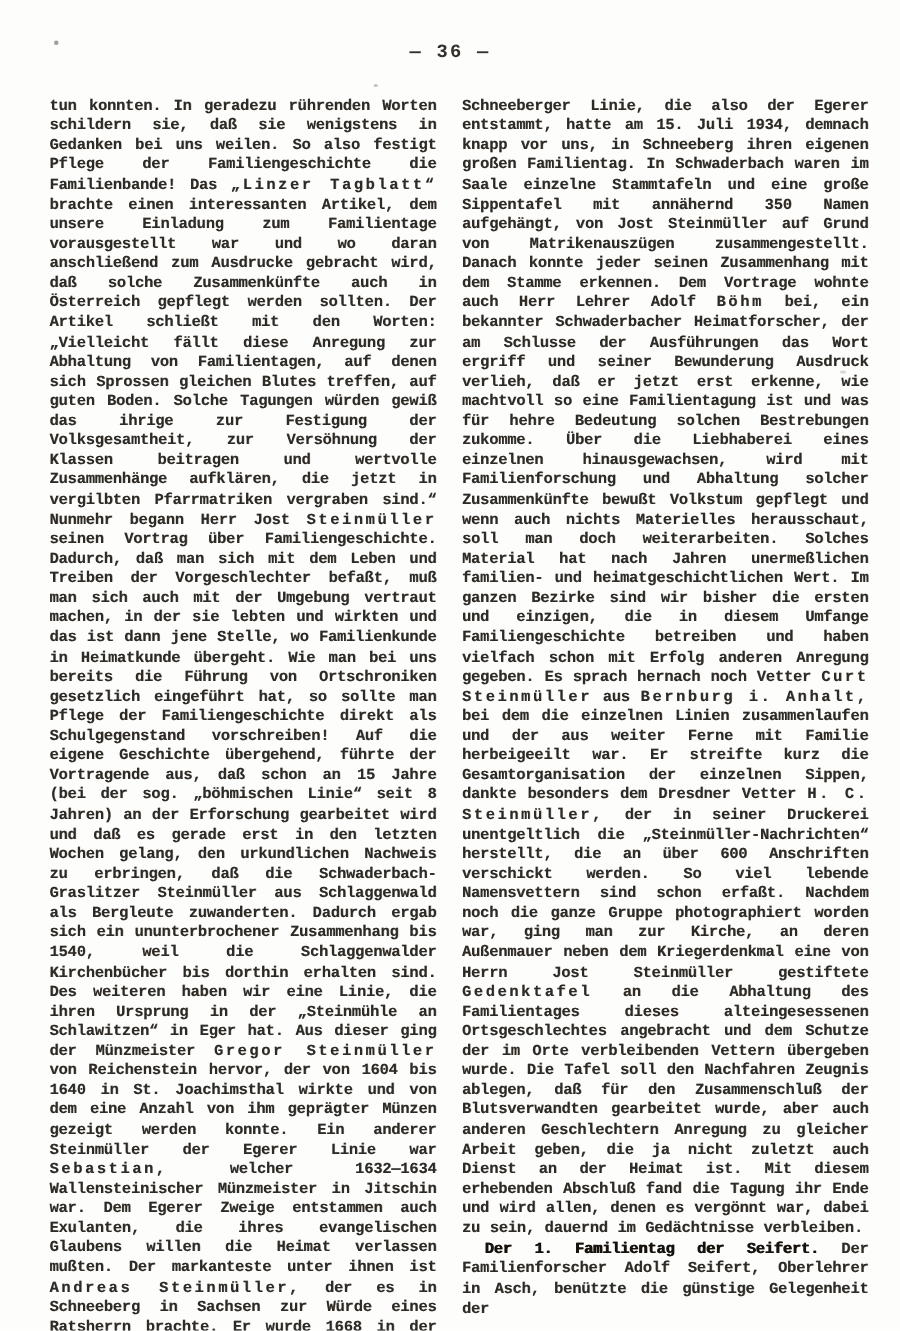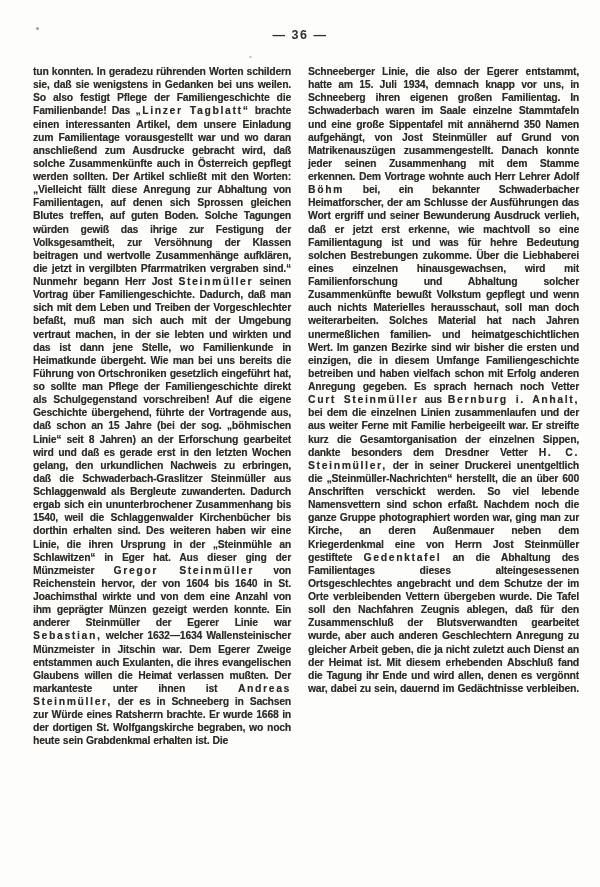--- a/index.html
+++ b/index.html
@@ -1,19 +1,19 @@
 <!DOCTYPE html>
 <html><head>
 <meta charset="utf-8">
 <style>
   html,body{margin:0;padding:0;}
   .page{
     position:relative;width:600px;height:887px;overflow:hidden;
     background:#fdfdfb;
-    font-family:Liberation Sans, sans-serif;
+    font-family:Liberation Mono, monospace;
   }
   .page-number{
     position:absolute;top:28px;left:0;right:0;text-align:center;
     font-weight:700;font-size:12.5px;letter-spacing:1.5px;color:#33302b;
   }
   .columns{
     position:absolute;top:65px;left:33px;display:flex;gap:17px;
   }
   .col{
     text-align:justify;font-weight:700;font-size:10.3px;line-height:13.12px;
@@ -38,20 +38,21 @@
 
 <div class="page" style="background: rgb(253, 253, 251);">
   <div class="page-number">— 36 —</div>
 
   <div class="columns">
     <div class="col col-left" style="color: rgb(46, 43, 38);">
         <p class="para"><span class="n">tun konnten. In geradezu rührenden Worten schildern sie, daß sie wenigstens in Gedanken bei uns weilen. So also festigt Pflege der Familiengeschichte die Familienbande! Das </span><span class="sp">„Linzer Tagblatt“</span><span class="n"> brachte einen interessanten Artikel, dem unsere Einladung zum Familientage vorausgestellt war und wo daran anschließend zum Ausdrucke gebracht wird, daß solche Zusammenkünfte auch in Österreich gepflegt werden sollten. Der Artikel schließt mit den Worten: „Vielleicht fällt diese Anregung zur Abhaltung von Familientagen, auf denen sich Sprossen gleichen Blutes treffen, auf guten Boden. Solche Tagungen würden gewiß das ihrige zur Festigung der Volksgesamtheit, zur Versöhnung der Klassen beitragen und wertvolle Zusammenhänge aufklären, die jetzt in vergilbten Pfarrmatriken vergraben sind.“ Nunmehr begann Herr Jost </span><span class="sp">Steinmüller</span><span class="n"> seinen Vortrag über Familiengeschichte. Dadurch, daß man sich mit dem Leben und Treiben der Vorgeschlechter befaßt, muß man sich auch mit der Umgebung vertraut machen, in der sie lebten und wirkten und das ist dann jene Stelle, wo Familienkunde in Heimatkunde übergeht. Wie man bei uns bereits die Führung von Ortschroniken gesetzlich eingeführt hat, so sollte man Pflege der Familiengeschichte direkt als Schulgegenstand vorschreiben! Auf die eigene Geschichte übergehend, führte der Vortragende aus, daß schon an 15 Jahre (bei der sog. „böhmischen Linie“ seit 8 Jahren) an der Erforschung gearbeitet wird und daß es gerade erst in den letzten Wochen gelang, den urkundlichen Nachweis zu erbringen, daß die Schwaderbach-Graslitzer Steinmüller aus Schlaggenwald als Bergleute zuwanderten. Dadurch ergab sich ein ununterbrochener Zusammenhang bis 1540, weil die Schlaggenwalder Kirchenbücher bis dorthin erhalten sind. Des weiteren haben wir eine Linie, die ihren Ursprung in der „Steinmühle an Schlawitzen“ in Eger hat. Aus dieser ging der Münzmeister </span><span class="sp">Gregor Steinmüller</span><span class="n"> von Reichenstein hervor, der von 1604 bis 1640 in St. Joachimsthal wirkte und von dem eine Anzahl von ihm geprägter Münzen gezeigt werden konnte. Ein anderer Steinmüller der Egerer Linie war </span><span class="sp">Sebastian,</span><span class="n"> welcher 1632—1634 Wallensteinischer Münzmeister in Jitschin war. Dem Egerer Zweige entstammen auch Exulanten, die ihres evangelischen Glaubens willen die Heimat verlassen mußten. Der markanteste unter ihnen ist </span><span class="sp">Andreas Steinmüller,</span><span class="n"> der es in Schneeberg in Sachsen zur Würde eines Ratsherrn brachte. Er wurde 1668 in der dortigen St. Wolfgangskirche begraben, wo noch heute sein Grabdenkmal erhalten ist. Die</span></p>
       </div>
     <div class="col col-right" style="color: rgb(46, 43, 38);">
         <p class="para"><span class="n">Schneeberger Linie, die also der Egerer entstammt, hatte am 15. Juli 1934, demnach knapp vor uns, in Schneeberg ihren eigenen großen Familientag. In Schwaderbach waren im Saale einzelne Stammtafeln und eine große Sippentafel mit annähernd 350 Namen aufgehängt, von Jost Steinmüller auf Grund von Matrikenauszügen zusammengestellt. Danach konnte jeder seinen Zusammenhang mit dem Stamme erkennen. Dem Vortrage wohnte auch Herr Lehrer Adolf </span><span class="sp">Böhm</span><span class="n"> bei, ein bekannter Schwaderbacher Heimatforscher, der am Schlusse der Ausführungen das Wort ergriff und seiner Bewunderung Ausdruck verlieh, daß er jetzt erst erkenne, wie machtvoll so eine Familientagung ist und was für hehre Bedeutung solchen Bestrebungen zukomme. Über die Liebhaberei eines einzelnen hinausgewachsen, wird mit Familienforschung und Abhaltung solcher Zusammenkünfte bewußt Volkstum gepflegt und wenn auch nichts Materielles herausschaut, soll man doch weiterarbeiten. Solches Material hat nach Jahren unermeßlichen familien- und heimatgeschichtlichen Wert. Im ganzen Bezirke sind wir bisher die ersten und einzigen, die in diesem Umfange Familiengeschichte betreiben und haben vielfach schon mit Erfolg anderen Anregung gegeben. Es sprach hernach noch Vetter </span><span class="sp">Curt Steinmüller</span><span class="n"> aus </span><span class="sp">Bernburg i. Anhalt,</span><span class="n"> bei dem die einzelnen Linien zusammenlaufen und der aus weiter Ferne mit Familie herbeigeeilt war. Er streifte kurz die Gesamtorganisation der einzelnen Sippen, dankte besonders dem Dresdner Vetter </span><span class="sp">H. C. Steinmüller,</span><span class="n"> der in seiner Druckerei unentgeltlich die „Steinmüller-Nachrichten“ herstellt, die an über 600 Anschriften verschickt werden. So viel lebende Namensvettern sind schon erfaßt. Nachdem noch die ganze Gruppe photographiert worden war, ging man zur Kirche, an deren Außenmauer neben dem Kriegerdenkmal eine von Herrn Jost Steinmüller gestiftete </span><span class="sp">Gedenktafel</span><span class="n"> an die Abhaltung des Familientages dieses alteingesessenen Ortsgeschlechtes angebracht und dem Schutze der im Orte verbleibenden Vettern übergeben wurde. Die Tafel soll den Nachfahren Zeugnis ablegen, daß für den Zusammenschluß der Blutsverwandten gearbeitet wurde, aber auch anderen Geschlechtern Anregung zu gleicher Arbeit geben, die ja nicht zuletzt auch Dienst an der Heimat ist. Mit diesem erhebenden Abschluß fand die Tagung ihr Ende und wird allen, denen es vergönnt war, dabei zu sein, dauernd im Gedächtnisse verbleiben.</span></p>
+        <p class="para indent"><span class="b">Der 1. Familientag der Seifert.</span><span class="n"> Der Familienforscher Adolf Seifert, Oberlehrer in Asch, benützte die günstige Gelegenheit der</span></p>
       </div>
   </div>
 
   <span class="speck speck1"></span>
   <span class="speck speck2"></span>
   <span class="speck speck3"></span>
   <span class="speck speck4"></span>
 </div>
 
 </body></html>

